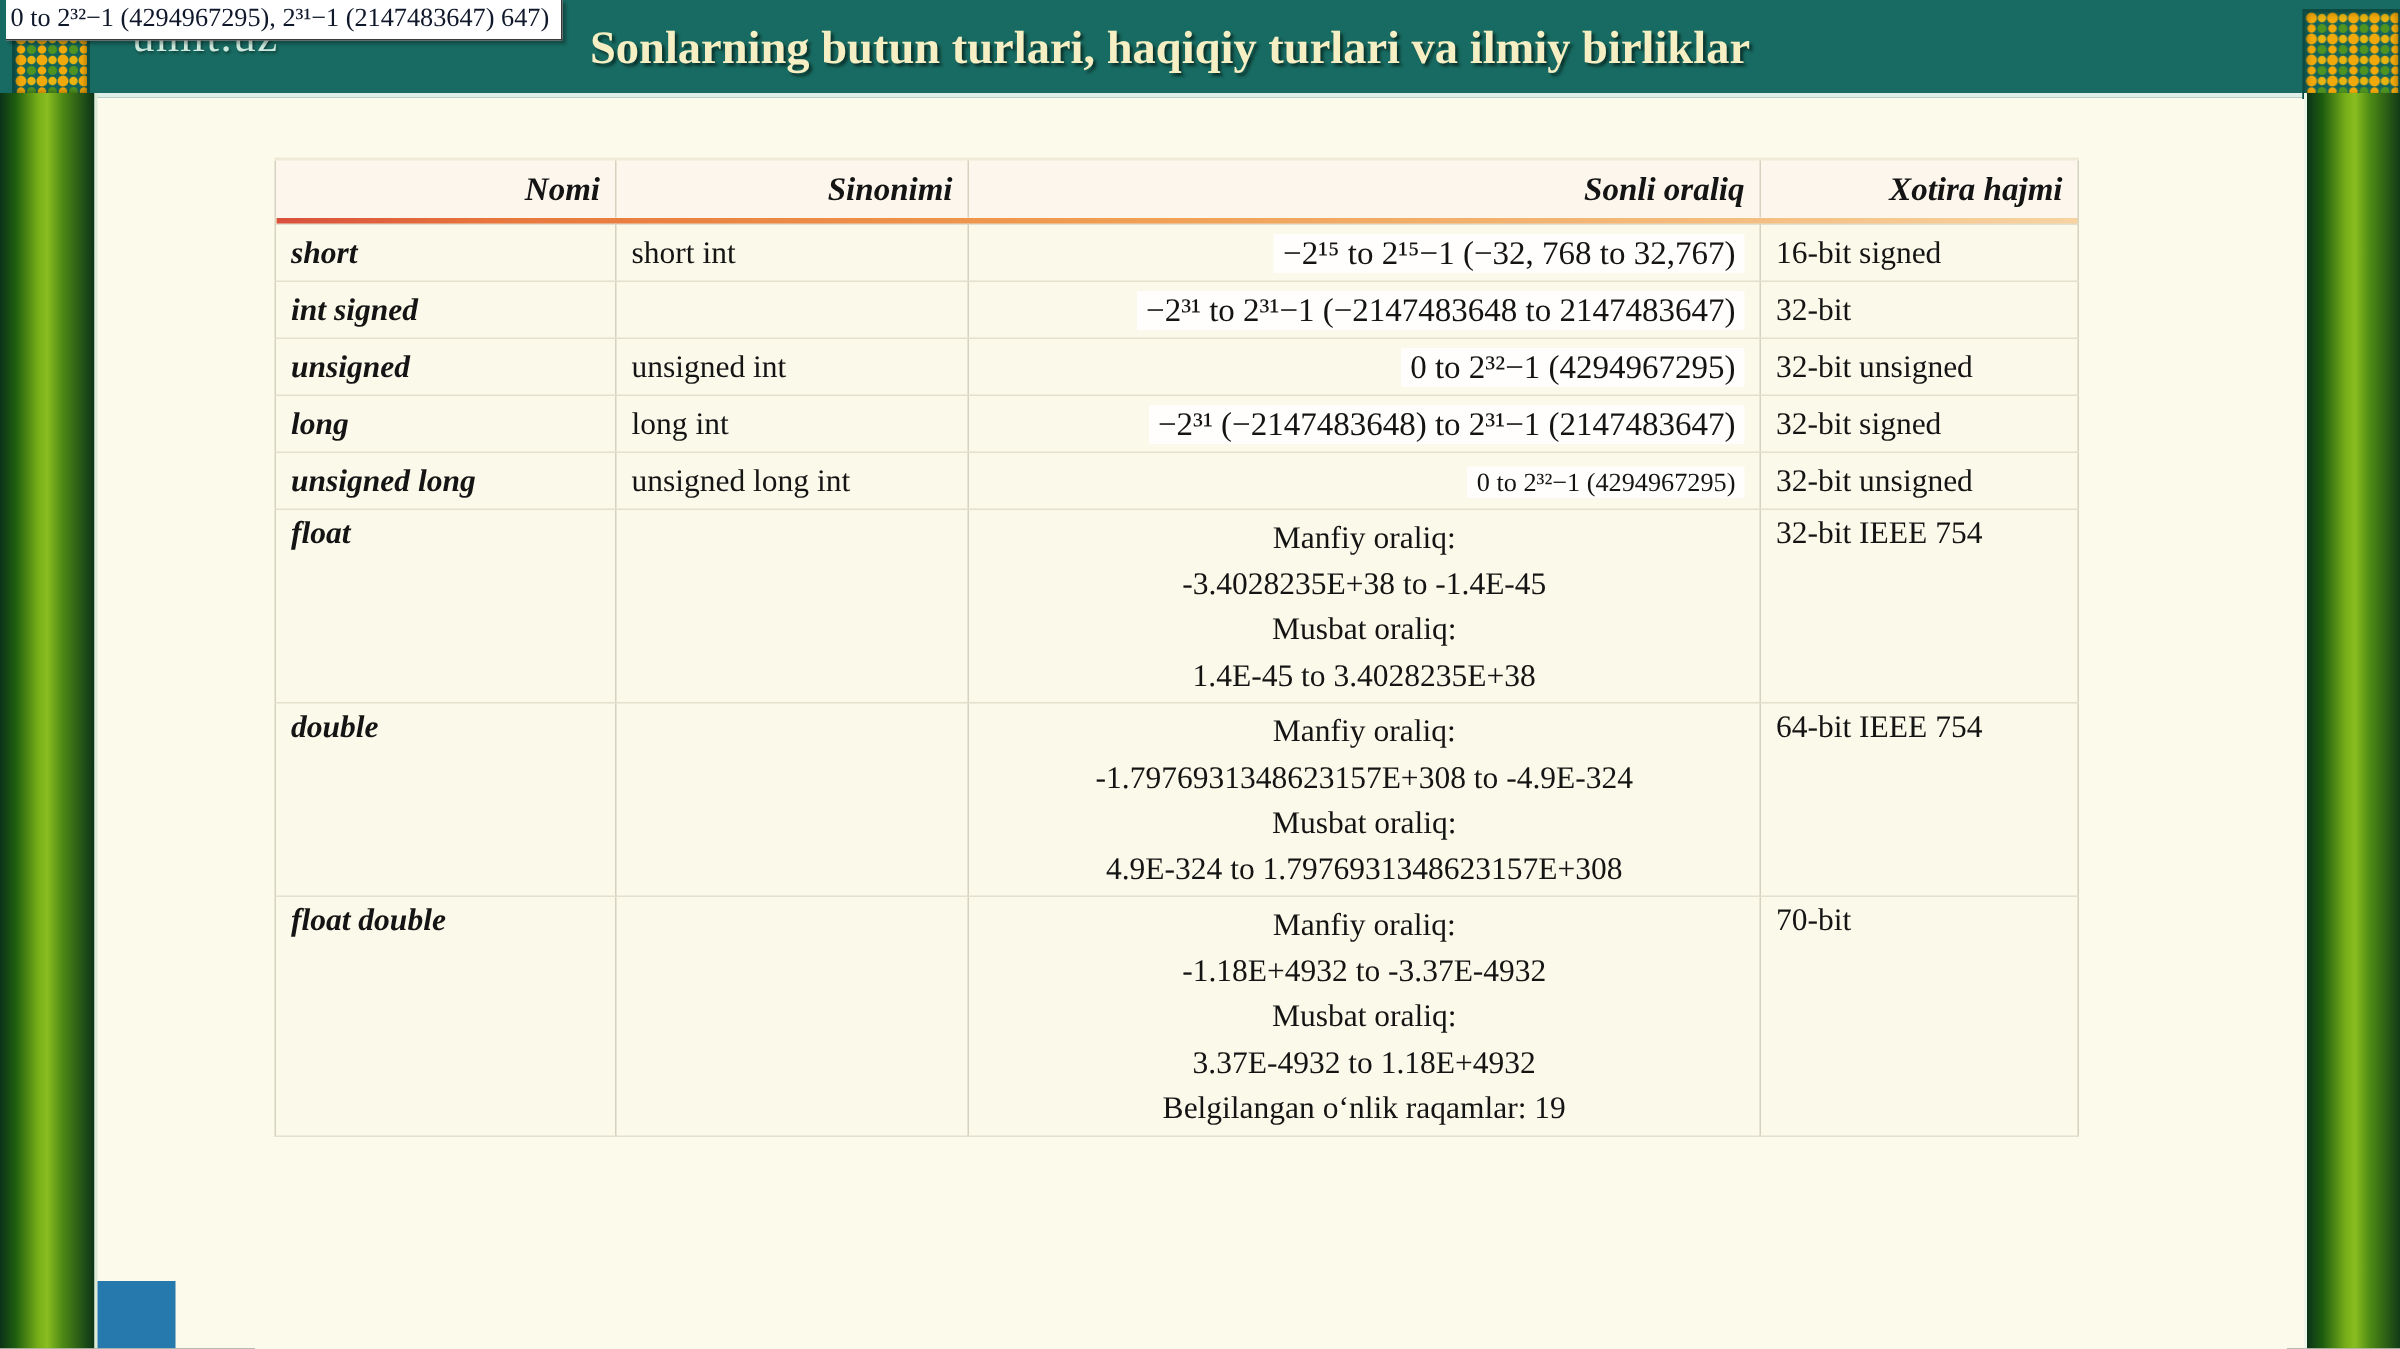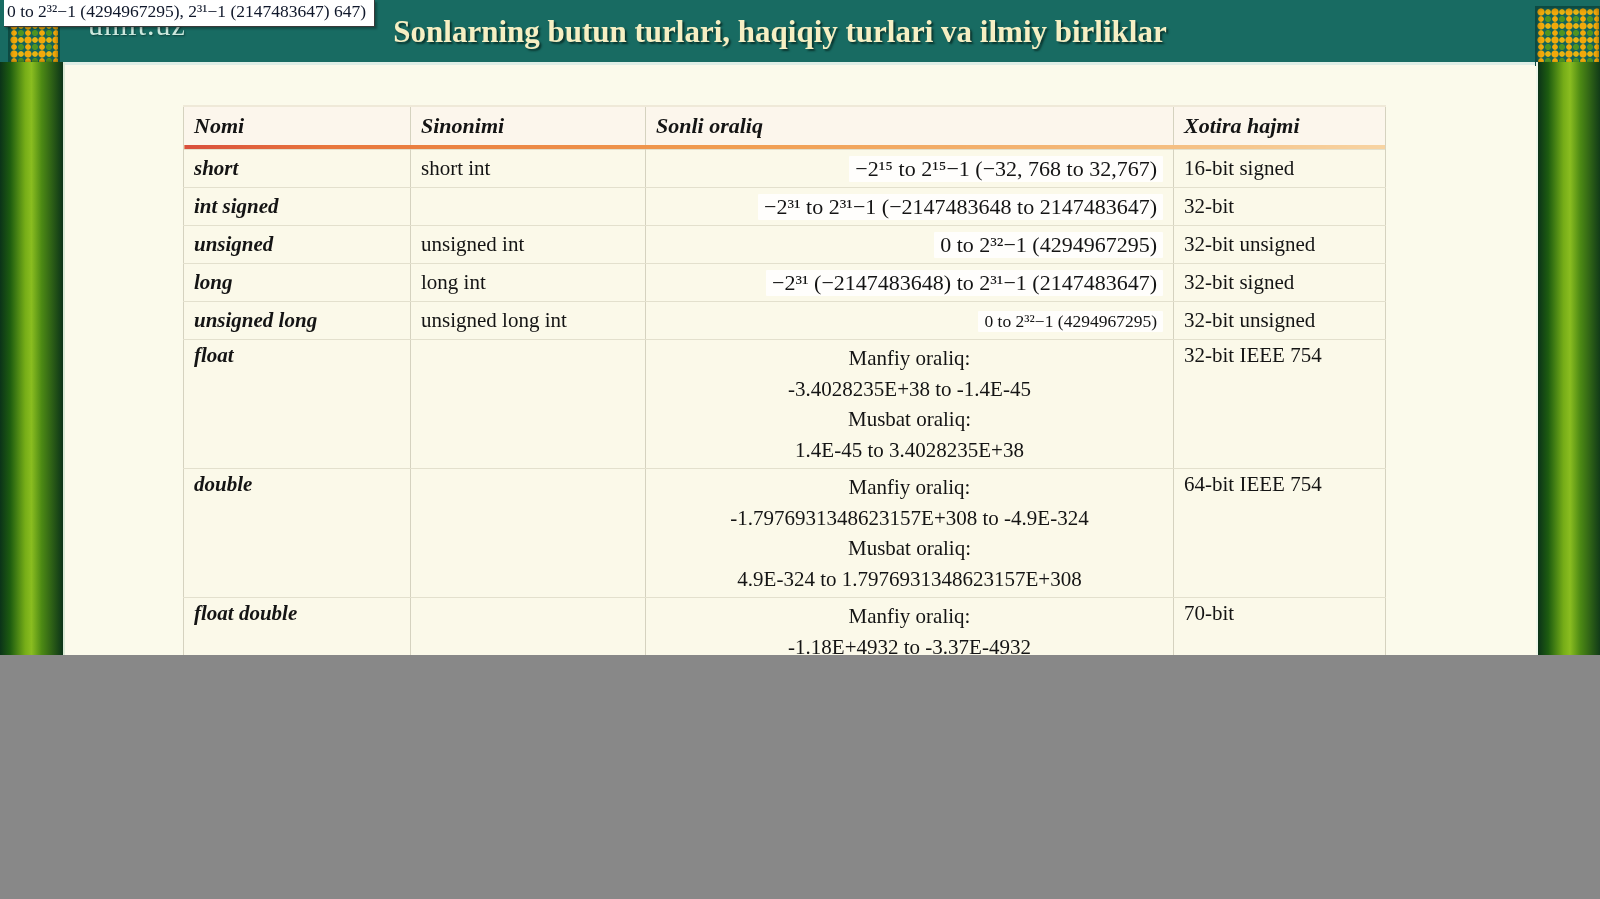--- a/index.html
+++ b/index.html
@@ -1,17 +1,17 @@
 <!DOCTYPE html>
 <html><head>
 <meta charset="utf-8">
 <style>
   html,body{margin:0;padding:0;background:#888;}
   .slide{
-    position:relative;width:1600px;height:655px;overflow:hidden;
+    position:relative;width:1600px;height:899px;overflow:hidden;
     background:#fbfaeb;
     font-family:"Liberation Serif","DejaVu Serif",serif;
   }
   
   .header-bar{
     position:absolute;left:0;top:0;width:1600px;height:62px;
     background:#186b62;border-bottom:3px solid #dfeee6;
   }
   .brand{
     position:absolute;left:88px;top:8px;
@@ -66,21 +66,21 @@
     font-size:21px;color:#141414;
     background:#fbf9e9;
     border:1px solid #d8d4c0;
   }
   .tbl td,.tbl th{
     border-left:1px solid #d5d2bf;border-right:1px solid #d5d2bf;
     border-top:1px solid #e3e0cd;border-bottom:1px solid #e3e0cd;
     padding:3px 10px;vertical-align:top;overflow:hidden;
   }
   .tbl th{
-    font-size:22px;font-weight:bold;font-style:italic;text-align:left;
+    font-size:22px;font-weight:bold;font-style:italic;text-align:right;
     background:#fcf6ec;height:32px;vertical-align:middle;
     border-top:2px solid #efe9d8;border-bottom:none;
   }
   .underline-row td{
     height:4px;padding:0;border:none;
     background:linear-gradient(90deg,#d94f3d 0%,#e8763c 12%,#f09c50 45%,#f4bc7e 80%,#f7d3a2 100%);
   }
   tr.r-int td{height:31px;vertical-align:middle;}
   td.c-name{font-weight:bold;font-style:italic;}
   td.c-range{text-align:right;}

